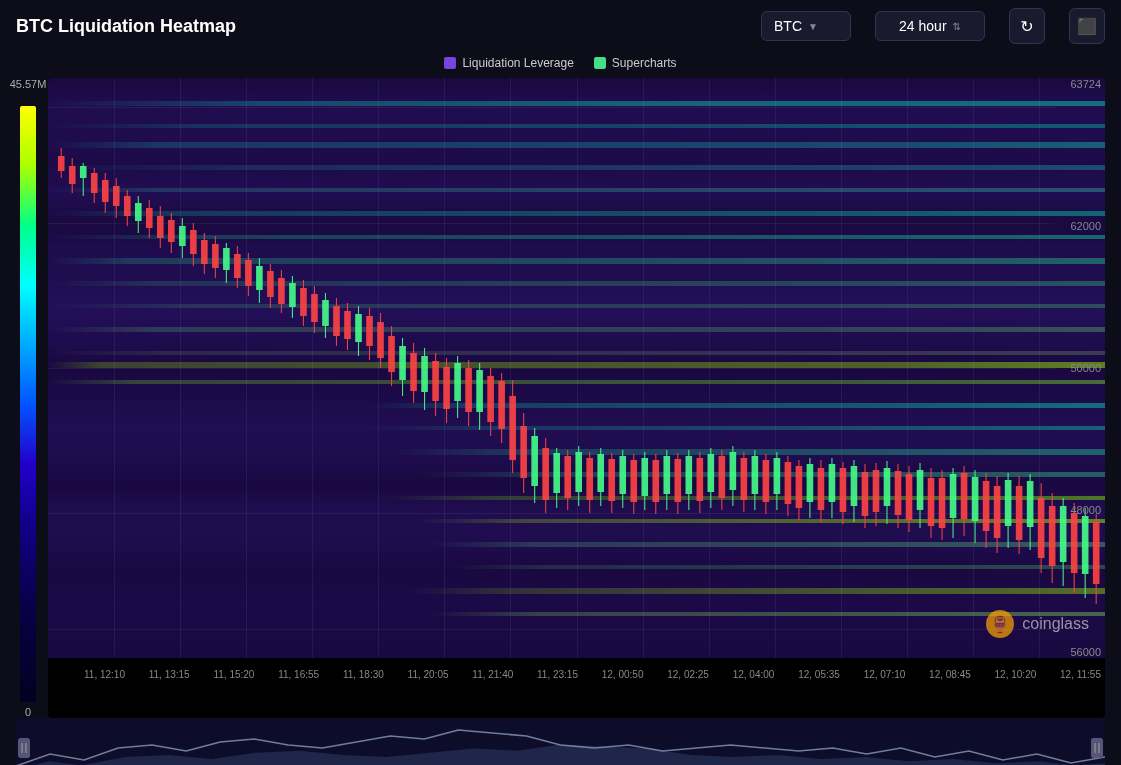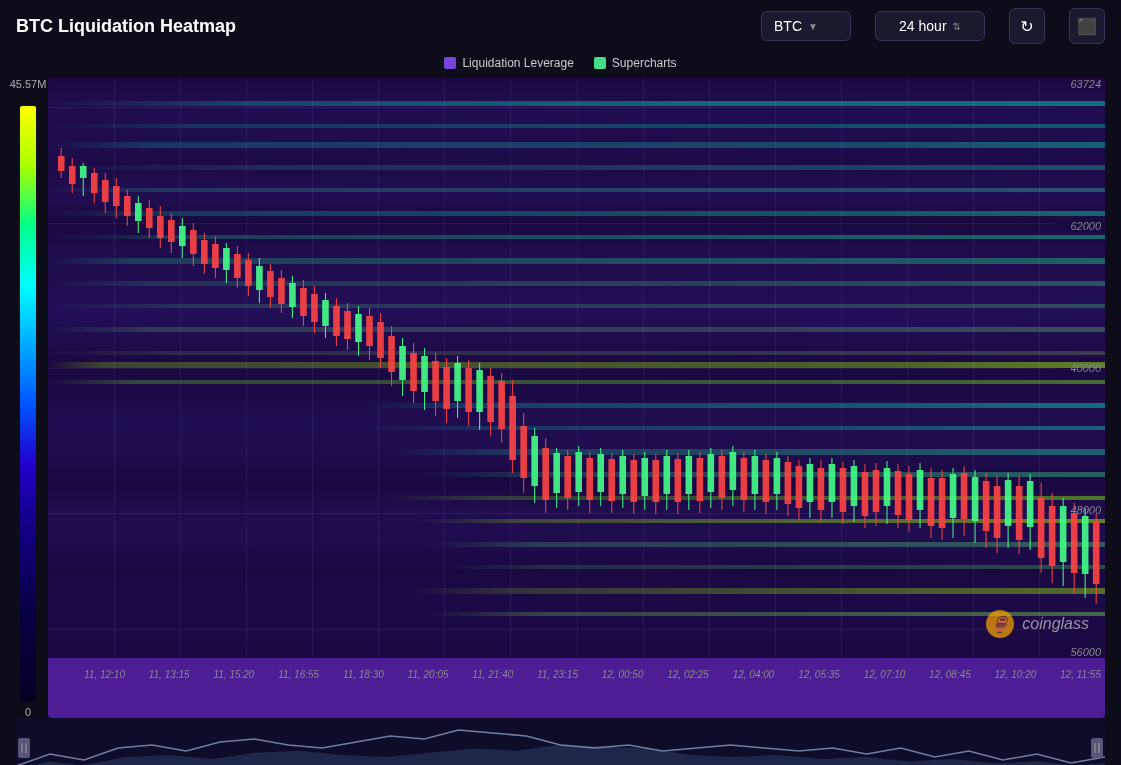--- a/index.html
+++ b/index.html
@@ -130,24 +130,23 @@
 
     .color-scale-label-bottom {
       font-size: 11px;
       color: #aaa;
       margin-top: 4px;
     }
 
     .chart-area {
       flex: 1;
       position: relative;
-      background: #4c1d95;
+      background: #000000;
       border-radius: 4px;
       overflow: hidden;
-      font-style: italic;
     }
 
     .chart-canvas {
       width: 100%;
       height: 580px;
       position: relative;
       overflow: hidden;
     }
 
     
@@ -712,21 +711,21 @@
           <rect x="939" y="438" width="6" height="58" fill="#44ff88"></rect>
 
           <line x1="952" y1="436" x2="952" y2="526" stroke="#ff4444" stroke-width="1"></line>
           <rect x="949" y="444" width="6" height="62" fill="#ff4444"></rect>
         </g>
       </svg>
 
       <div class="y-axis">
         <span class="y-label">63724</span>
         <span class="y-label">62000</span>
-        <span class="y-label">40000</span>
+        <span class="y-label">50000</span>
         <span class="y-label">48000</span>
         <span class="y-label">56000</span>
       </div>
 
       <div class="watermark">
         <div class="watermark-icon">🏺</div>
         <span class="watermark-text">coinglass</span>
       </div>
     </div>
 

